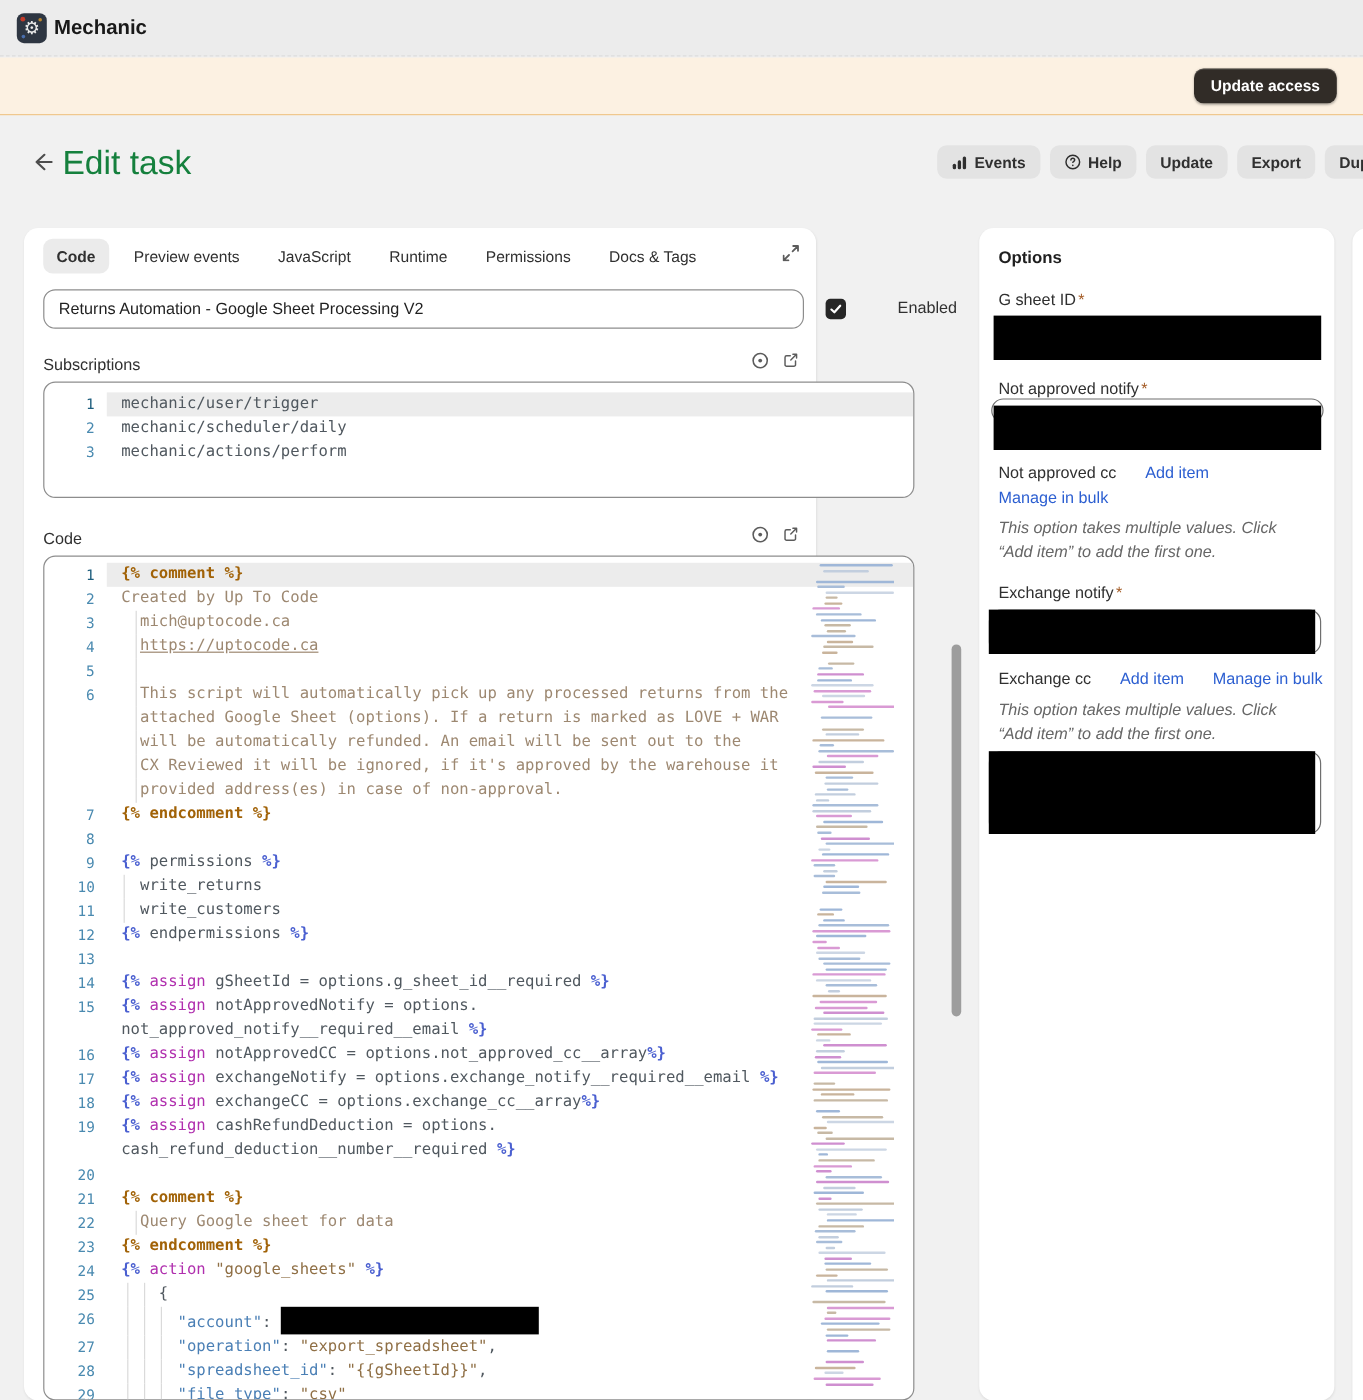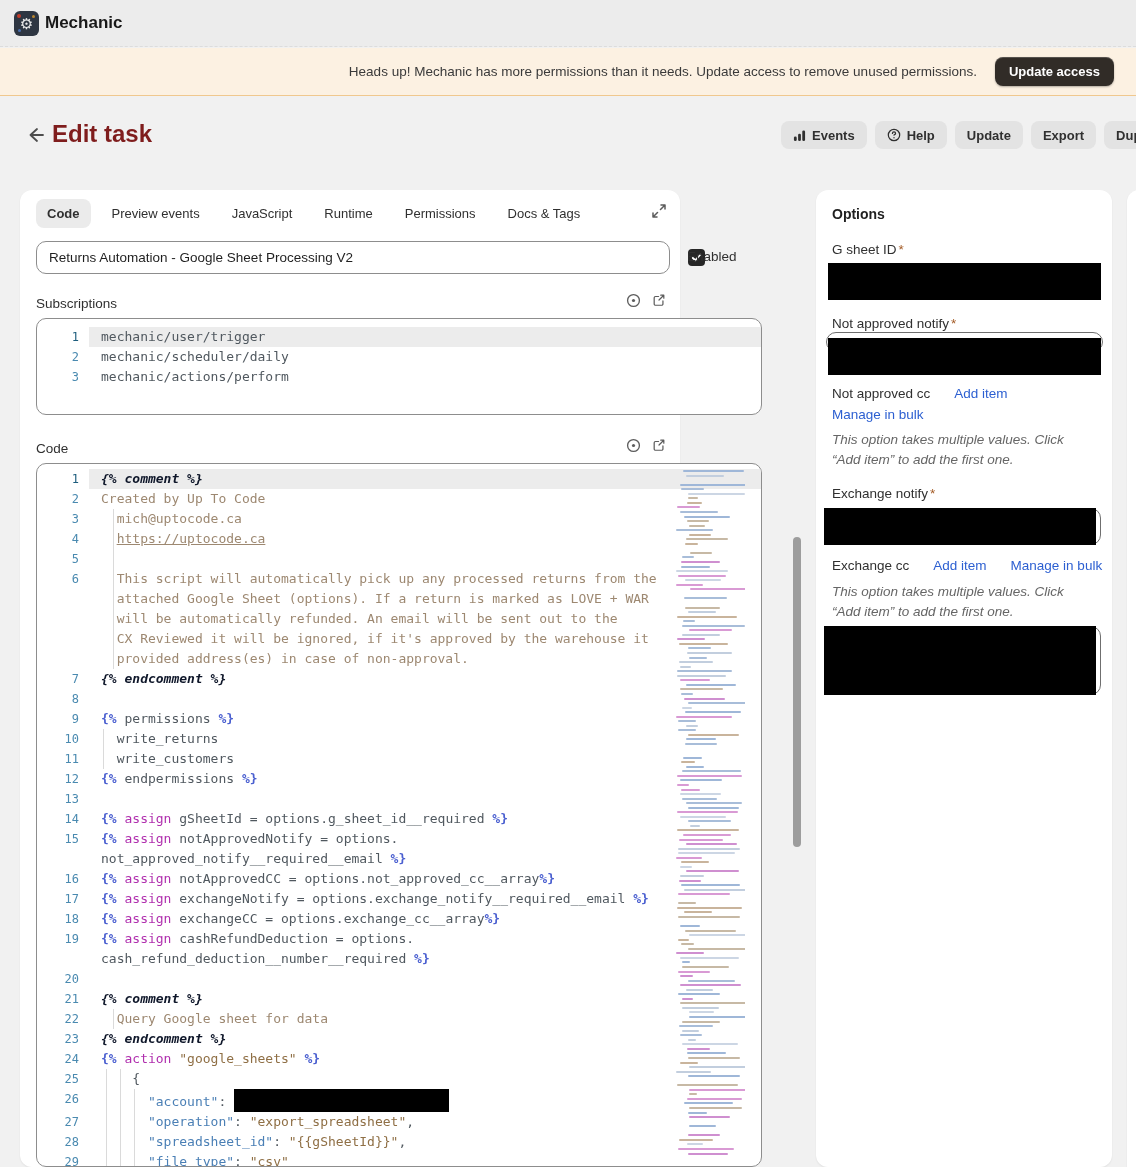--- a/index.html
+++ b/index.html
@@ -27,21 +27,21 @@
     background:#fcf1e2; border-bottom:1px solid #f0c88e;
     display:flex; align-items:center; justify-content:flex-end; gap:18px;
     padding-right:22px; font-size:13.5px; color:#3a3a3a; }
   .update-btn { background:#312c27; color:#fff; font-size:13px; font-weight:600;
     border:none; border-radius:8px; padding:7px 14px; cursor:pointer;
     box-shadow:inset 0 1px 0 rgba(255,255,255,.18), 0 1px 2px rgba(0,0,0,.3); }
 
   
   .page-head { position:absolute; left:0; top:112px; width:1136px; height:48px; }
   .back { position:absolute; left:26px; top:13px; width:20px; height:20px; color:#4d4d4d; cursor:pointer; }
-  .page-title { position:absolute; left:52px; top:8px; font-size:24px; font-weight:700; color:#7f1d1d; }
+  .page-title { position:absolute; left:52px; top:8px; font-size:28px; font-weight:400; color:#15803d; }
   .head-btns { position:absolute; left:781px; top:9px; display:flex; gap:8px; }
   .hbtn { height:28px; background:#e3e3e3; border:none; border-radius:8px;
     display:flex; align-items:center; gap:6px; padding:0 12px;
     font-size:13px; font-weight:600; color:#303030; white-space:nowrap; cursor:pointer; }
   .hbtn svg { flex:none; }
 
   
   .card { position:absolute; background:#fff; border-radius:12px;
     box-shadow:0 1px 2px rgba(0,0,0,.07); }
   .main-card { left:20px; top:190px; width:660px; height:977px; }
@@ -54,21 +54,21 @@
   .tab.active { background:#ebebeb; font-weight:600; }
   .expand-ic { position:absolute; right:14px; top:14px; width:14px; height:14px; color:#5c5c5c; cursor:pointer; }
 
   
   .task-input { position:absolute; left:16px; top:51px; width:634px; height:33px;
     border:1px solid #8d8d8d; border-radius:10px; padding:0 12px;
     font-size:13.5px; color:#1f1f1f; font-family:"Liberation Sans", sans-serif; background:#fff; }
   .chk { position:absolute; left:668px; top:59px; width:17px; height:17px;
     background:#262626; border-radius:4px; display:flex; align-items:center; justify-content:center; cursor:pointer; }
   .chk svg { width:11px; height:11px; color:#fff; }
-  .chk-label { position:absolute; left:667px; top:59px; font-size:13.5px; color:#303030; }
+  .chk-label { position:absolute; left:728px; top:59px; font-size:13.5px; color:#303030; }
 
   
   .sec-label { position:absolute; left:16px; font-size:13.5px; color:#303030; }
   .sec-icons { position:absolute; display:flex; gap:11px; right:14px; color:#5c5c5c; }
   .sec-icons svg { cursor:pointer; }
 
   
   .editor { position:absolute; left:16px; width:726px; background:#fff;
     border:1px solid #8d8d8d; border-radius:10px; overflow:hidden;
     font-family:"DejaVu Sans Mono", monospace; font-size:13px; }
@@ -76,21 +76,21 @@
   .code-editor { top:273px; height:704px; padding-top:5px; border-radius:10px; }
   .crow { position:relative; display:flex; min-height:20px; line-height:20px; }
   .crow .hl { position:absolute; left:52px; right:0; top:0; bottom:0; background:#ececec; }
   .gut { position:relative; flex:none; width:52px; text-align:right; padding-right:10px;
     color:#4a8ab0; font-size:12px; }
   .gut.act { color:#1d5d7d; }
   .ctext { position:relative; white-space:pre; padding-left:12px; color:#50585f; }
   .guide { position:absolute; top:0; bottom:0; width:1px; background:#dadada; }
   .t-p   { color:#50585f; }
   .t-cm  { color:#9d8871; }
-  .t-cmb { color:#0f172a; font-weight:bold;font-style:italic; }
+  .t-cmb { color:#a16207; font-weight:bold; }
   .t-lnk { color:#9d8871; text-decoration:underline; }
   .t-d   { color:#4a5fd0; font-weight:bold; }
   .t-k   { color:#b02fae; }
   .t-key { color:#4a7fb5; }
   .t-str { color:#8f6f45; }
   .t-redact { display:inline-block; width:215px; height:23px; background:#000; vertical-align:-6px; }
 
   
   .minimap { position:absolute; right:16px; top:6px; width:71px; height:690px; overflow:hidden; }
   .mm-bar { position:absolute; height:2px; border-radius:1px; }
@@ -123,21 +123,20 @@
   <div class="logo">
     <span class="gear">⚙</span>
     <span class="dot1"></span>
       <span class="dot2"></span>
       <span class="dot3"></span>
   </div>
   <span class="brand">Mechanic</span>
 </div>
 
 <div class="banner">
-  <span>Heads up! Mechanic has more permissions than it needs. Update access to remove unused permissions.</span>
   <button class="update-btn">Update access</button>
 </div>
 
 <div class="page-head">
   <span class="back">
     <svg viewBox="0 0 20 20" width="20" height="20" fill="none" stroke="currentColor" stroke-width="1.8" stroke-linecap="round" stroke-linejoin="round">
         <path d="M11 4 L4.5 10 L11 16 M4.5 10 H17"></path>
       </svg>
   </span>
   <span class="page-title">Edit task</span>

